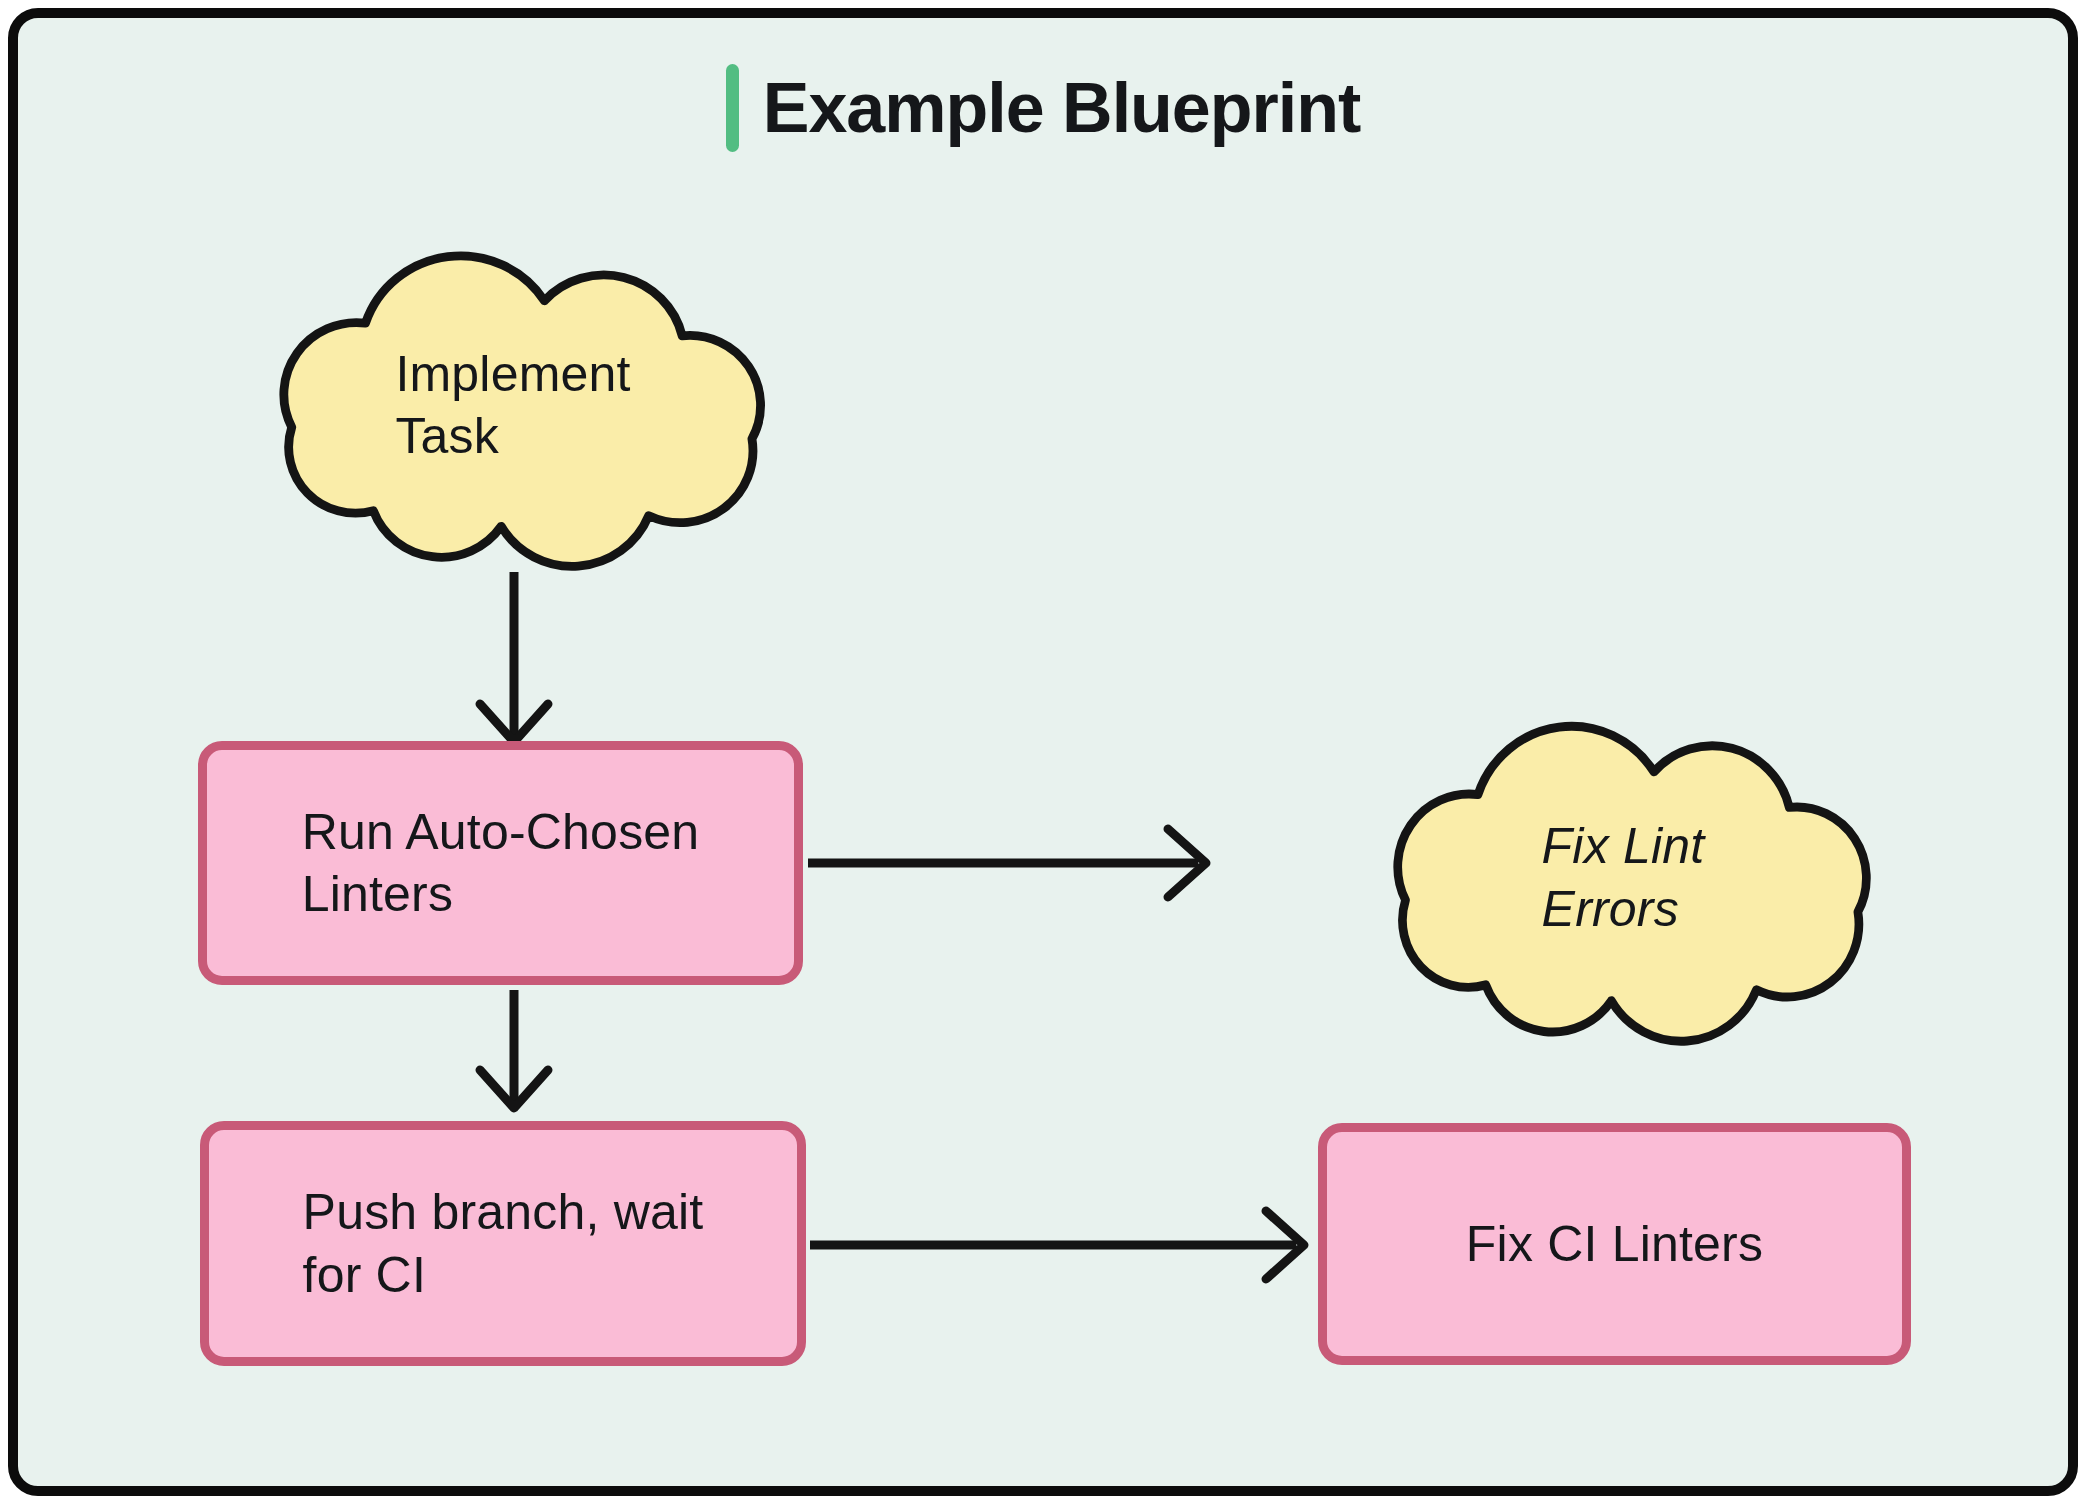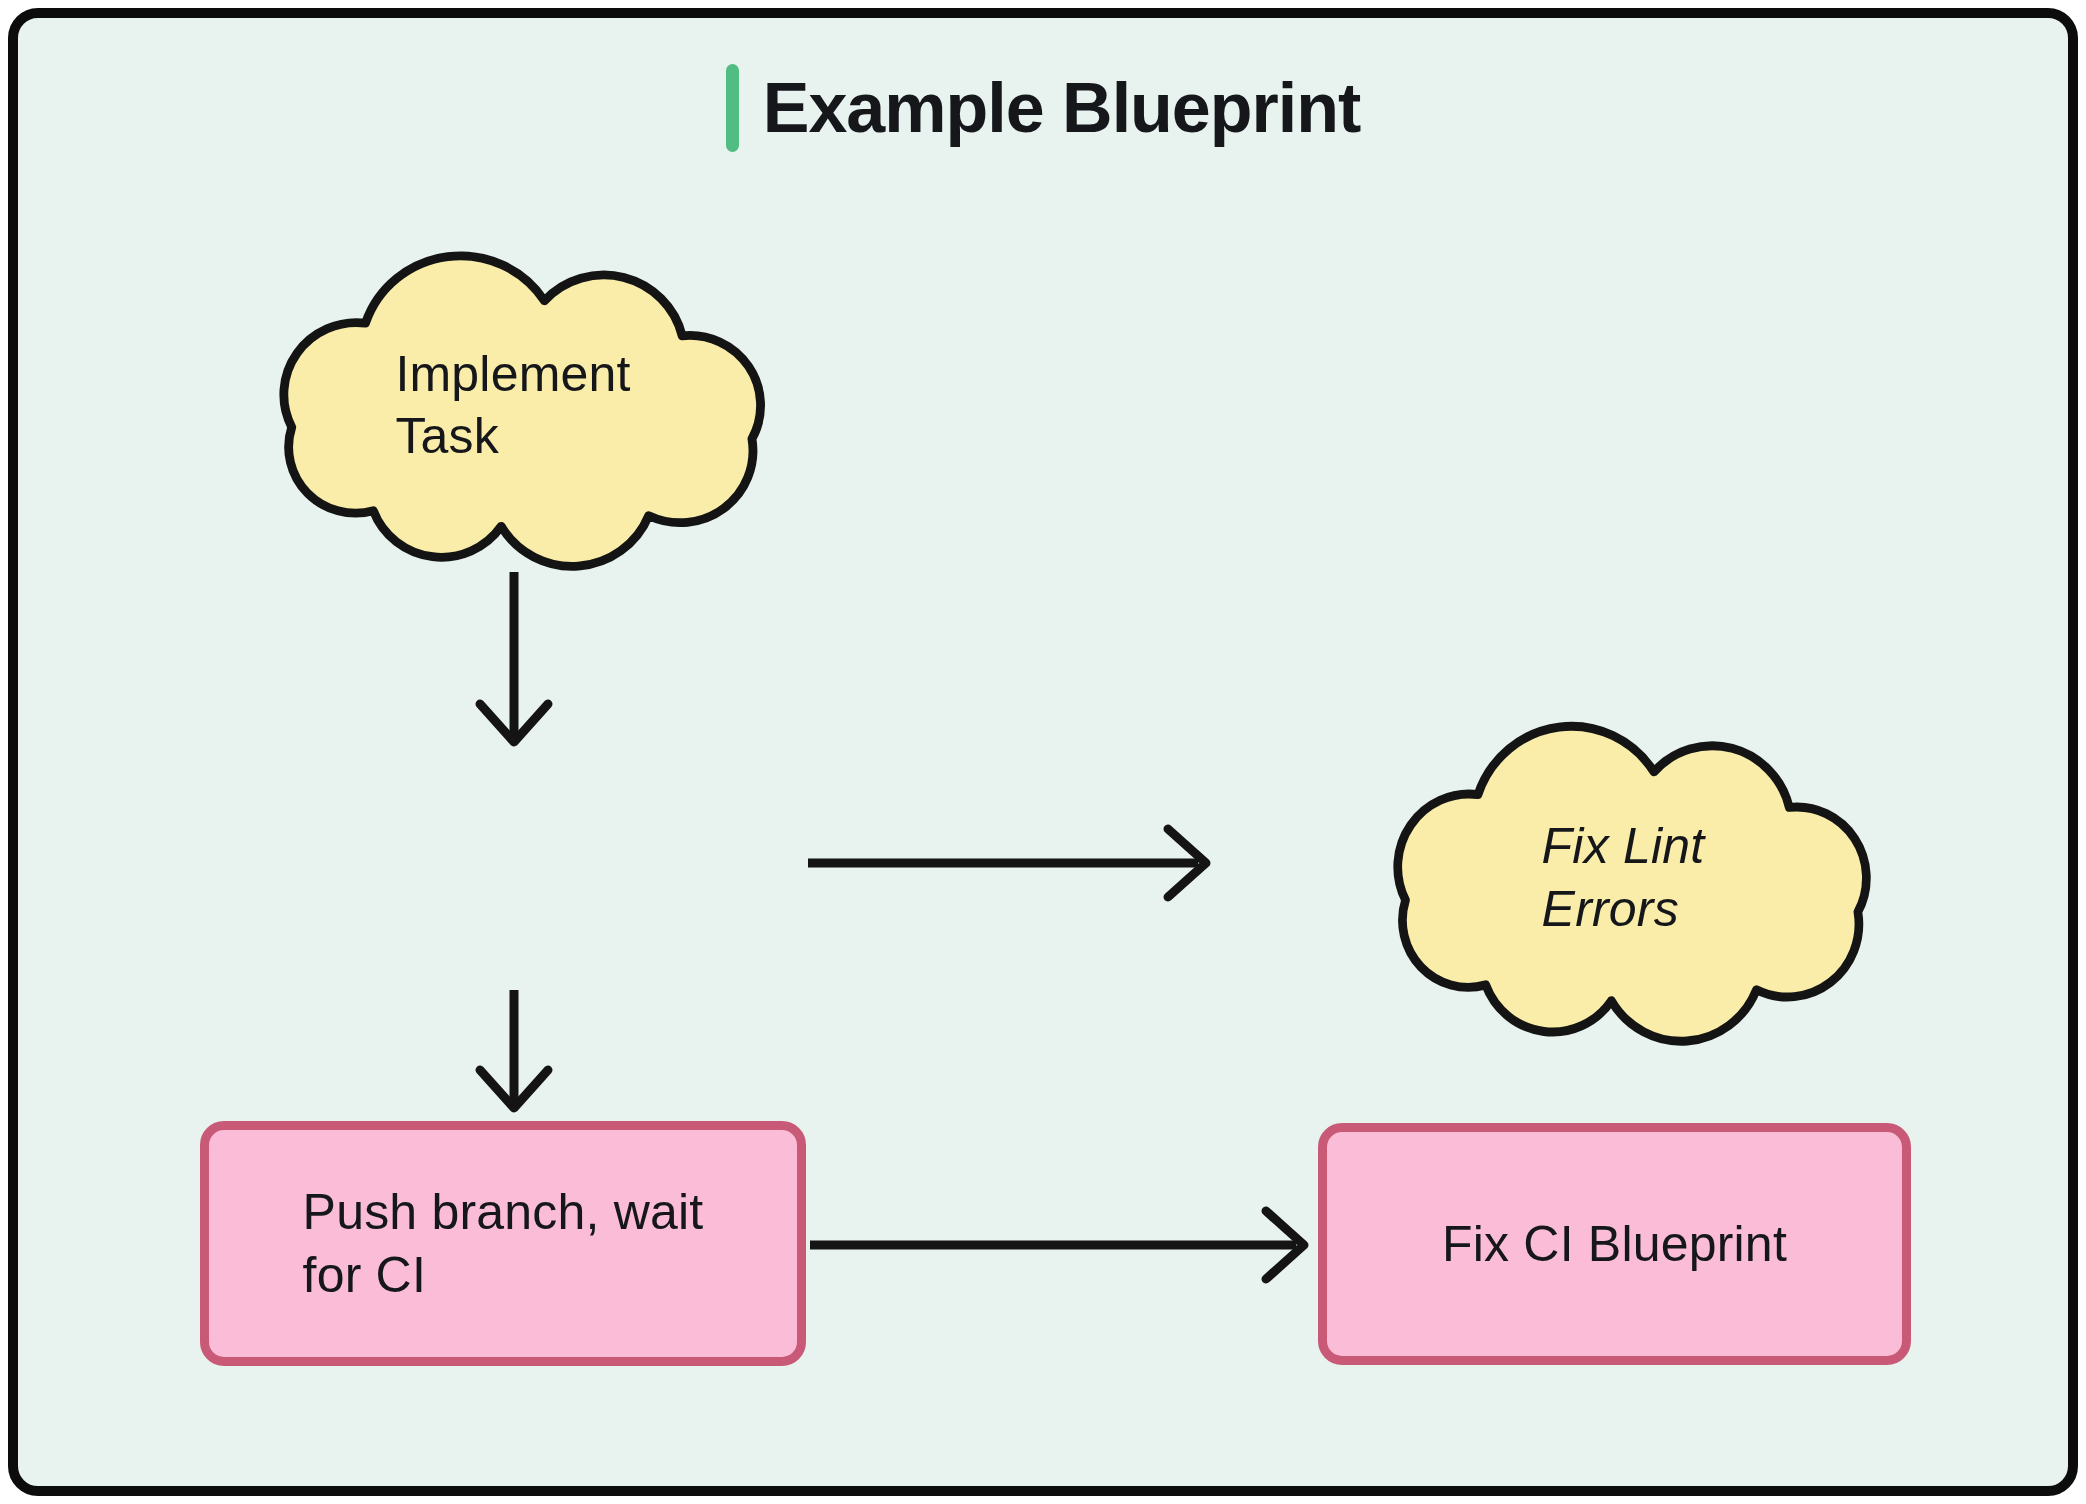--- a/index.html
+++ b/index.html
@@ -72,20 +72,24 @@
     </svg>
     <div class="node-label">Implement
 Task</div>
   </div>
 
   <svg class="edge" style="left:451px; top:554px;" width="90" height="180" viewBox="0 0 90 180">
     <line x1="45" y1="0" x2="45" y2="166"></line>
     <path d="M 11,132 L 45,170 L 79,132"></path>
   </svg>
 
+  <div class="node rect-node" style="left:180px; top:723px; width:605px; height:244px;">
+    <div class="node-label">Run Auto-Chosen
+Linters</div>
+  </div>
 
   <svg class="edge" style="left:790px; top:800px;" width="408" height="90" viewBox="0 0 408 90">
     <line x1="0" y1="45" x2="386" y2="45"></line>
     <path d="M 360,11 L 398,45 L 360,79"></path>
   </svg>
 
   <div class="node cloud" style="left:1315px; top:675px; width:580px; height:355px;font-style:italic;">
     <svg viewBox="0 0 600 360" preserveAspectRatio="none">
       <path d="M 75,210 A 74,74 0 0 1 150,103 A 102,102 0 0 1 332,80 A 82,82 0 0 1 472,116 A 72,72 0 0 1 543,222 A 74,74 0 0 1 438,301 A 84,84 0 0 1 288,312 A 74,74 0 0 1 158,296 A 68,68 0 0 1 75,210 Z" fill="var(--cloud-fill)" stroke="var(--cloud-border)" stroke-width="9" stroke-linejoin="round"></path>
     </svg>
@@ -102,16 +106,16 @@
     <div class="node-label">Push branch, wait
 for CI</div>
   </div>
 
   <svg class="edge" style="left:792px; top:1182px;" width="504" height="90" viewBox="0 0 504 90">
     <line x1="0" y1="45" x2="482" y2="45"></line>
     <path d="M 456,11 L 494,45 L 456,79"></path>
   </svg>
 
   <div class="node rect-node" style="left:1300px; top:1105px; width:593px; height:242px;">
-    <div class="node-label">Fix CI Blueprint</div>
+    <div class="node-label">Fix CI Linters</div>
   </div>
 
 </div>
 
 </body></html>

